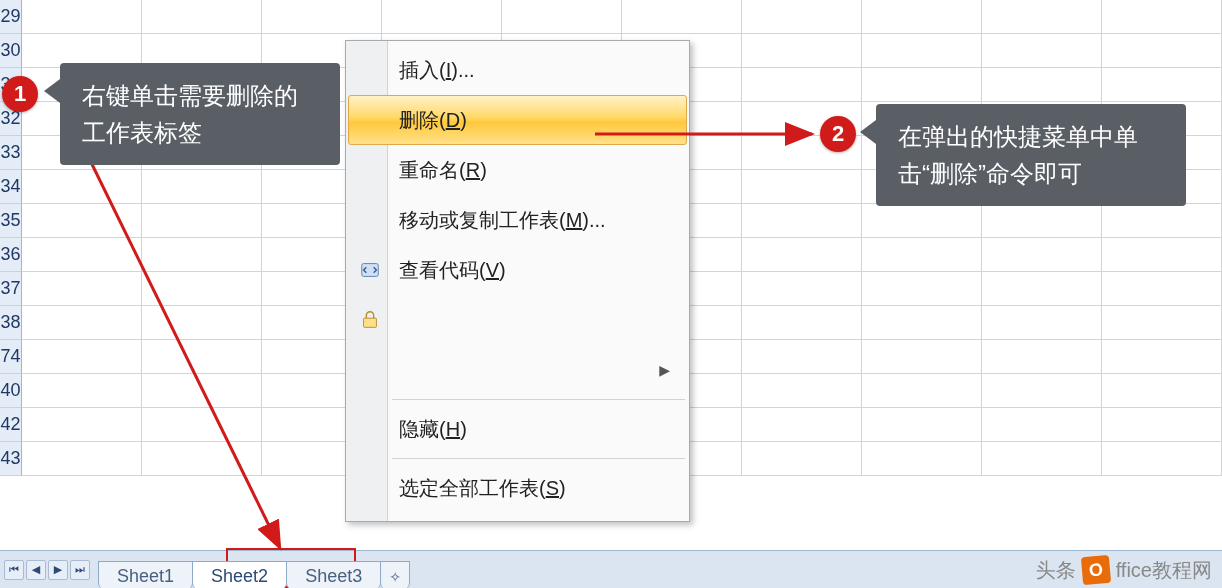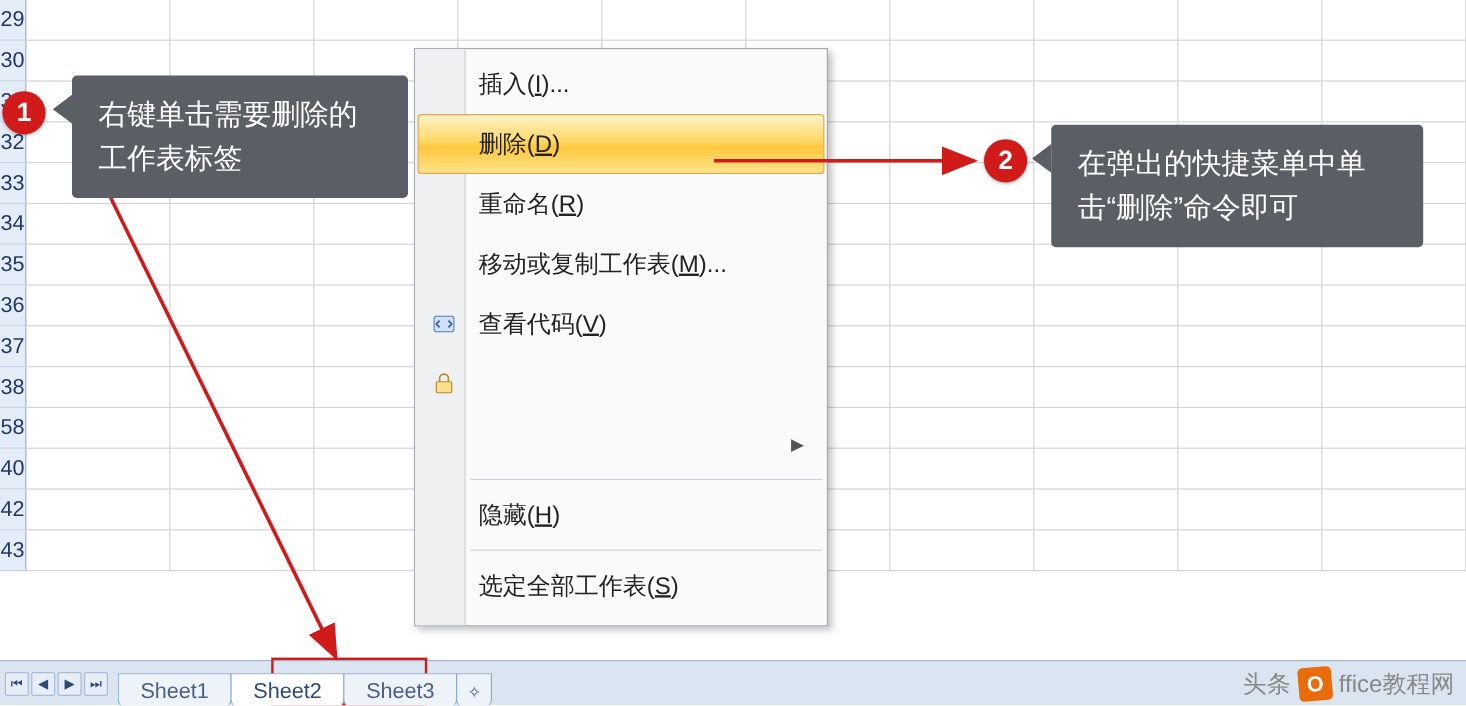--- a/index.html
+++ b/index.html
@@ -384,21 +384,21 @@
           <div class="cell" style="width: 120px;"></div>
           <div class="cell" style="width: 120px;"></div>
           <div class="cell" style="width: 120px;"></div>
           <div class="cell" style="width: 120px;"></div>
           <div class="cell" style="width: 120px;"></div>
           <div class="cell" style="width: 120px;"></div>
           <div class="cell" style="width: 120px;"></div>
         </div>
       </div>
       <div class="row">
-        <div class="row-header">58</div>
+        <div class="row-header">74</div>
         <div class="cells">
           <div class="cell" style="width: 120px;"></div>
           <div class="cell" style="width: 120px;"></div>
           <div class="cell" style="width: 120px;"></div>
           <div class="cell" style="width: 120px;"></div>
           <div class="cell" style="width: 120px;"></div>
           <div class="cell" style="width: 120px;"></div>
           <div class="cell" style="width: 120px;"></div>
           <div class="cell" style="width: 120px;"></div>
           <div class="cell" style="width: 120px;"></div>

